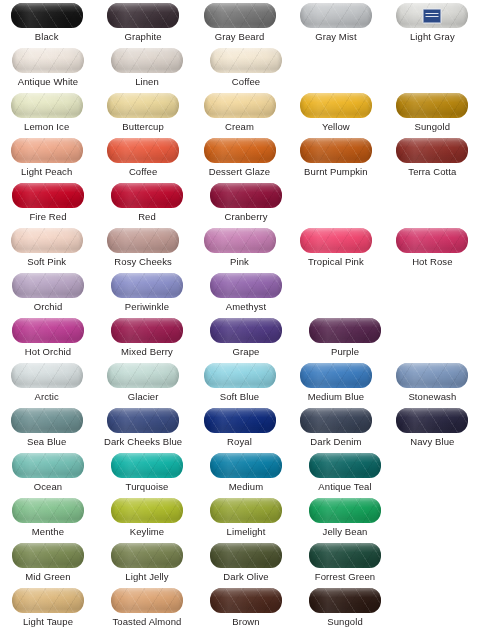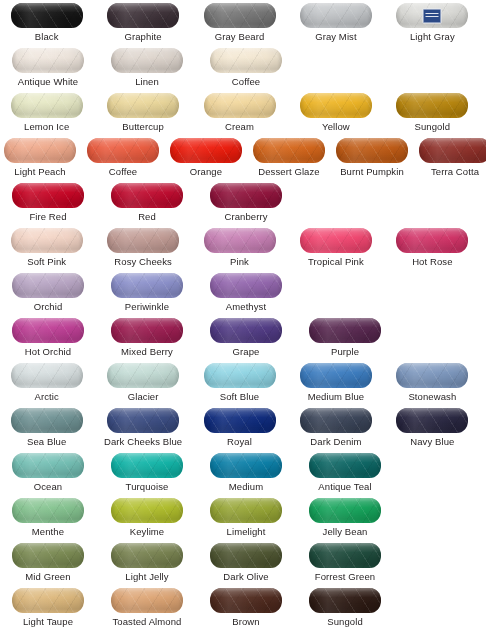--- a/index.html
+++ b/index.html
@@ -197,24 +197,20 @@
     <div class="swatch-row">
       <div class="swatch-cell">
         <div class="skein" style="background: rgb(239, 168, 138);"></div>
         <div class="swatch-label">Light Peach</div>
       </div>
       <div class="swatch-cell">
         <div class="skein" style="background: rgb(236, 92, 63);"></div>
         <div class="swatch-label">Coffee</div>
       </div>
       <div class="swatch-cell">
-        <div class="skein" style="background: rgb(238, 28, 12);"></div>
-        <div class="swatch-label">Orange</div>
-      </div>
-      <div class="swatch-cell">
         <div class="skein" style="background: rgb(212, 101, 26);"></div>
         <div class="swatch-label">Dessert Glaze</div>
       </div>
       <div class="swatch-cell">
         <div class="skein" style="background: rgb(191, 90, 20);"></div>
         <div class="swatch-label">Burnt Pumpkin</div>
       </div>
       <div class="swatch-cell">
         <div class="skein" style="background: rgb(142, 47, 40);"></div>
         <div class="swatch-label">Terra Cotta</div>

